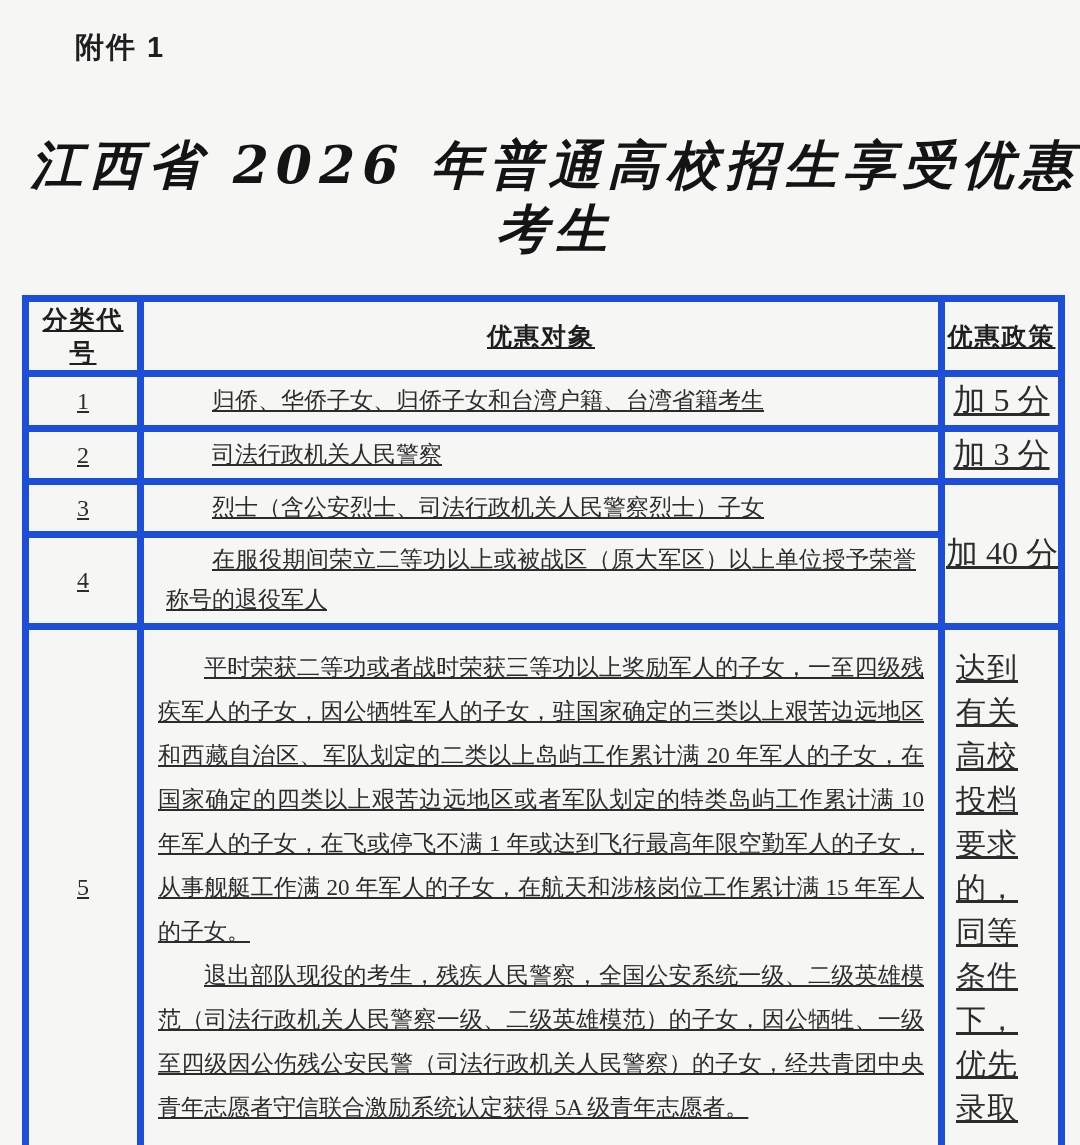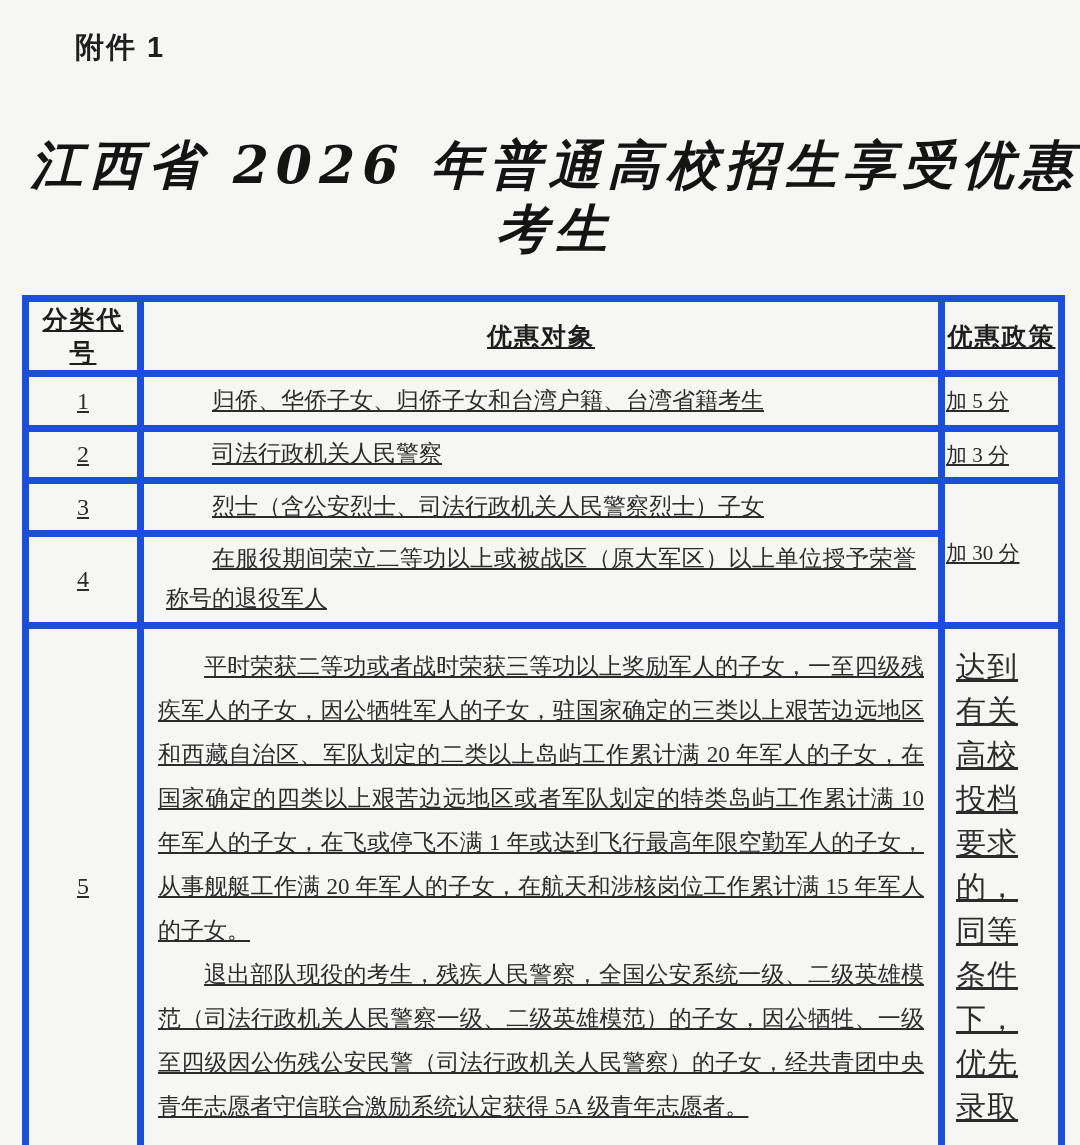--- a/index.html
+++ b/index.html
@@ -58,21 +58,21 @@
   .tr-5 { height:503px; }
   .code {
     text-align:center; font-size:24px;
   }
   .target {
     padding:2px 22px; font-size:23px;
     text-align:justify; line-height:1.75;
   }
   .target.indent { text-indent:2em; }
   .policy {
-    text-align:left; font-size:21px; white-space:nowrap;
+    text-align:center; font-size:32px; white-space:nowrap;
   }
   .target-long { padding:16px 14px; }
   .target-long p {
     margin:0; text-indent:2em;
     font-size:23px; line-height:44px;
     text-align:justify;
   }
   .policy-tall {
     text-align:left; white-space:normal;
     padding:2px 11px;
@@ -111,21 +111,21 @@
         <td class="policy">加 5 分</td>
       </tr>
       <tr class="tr-2">
         <td class="code">2</td>
         <td class="target indent">司法行政机关人民警察</td>
         <td class="policy">加 3 分</td>
       </tr>
       <tr class="tr-3">
         <td class="code">3</td>
         <td class="target indent">烈士（含公安烈士、司法行政机关人民警察烈士）子女</td>
-        <td class="policy" rowspan="2">加 30 分</td>
+        <td class="policy" rowspan="2">加 40 分</td>
       </tr>
       <tr class="tr-4">
         <td class="code">4</td>
         <td class="target indent">在服役期间荣立二等功以上或被战区（原大军区）以上单位授予荣誉称号的退役军人</td>
       </tr>
       <tr class="tr-5">
         <td class="code">5</td>
         <td class="target-long">
           <p>平时荣获二等功或者战时荣获三等功以上奖励军人的子女，一至四级残疾军人的子女，因公牺牲军人的子女，驻国家确定的三类以上艰苦边远地区和西藏自治区、军队划定的二类以上岛屿工作累计满 20 年军人的子女，在国家确定的四类以上艰苦边远地区或者军队划定的特类岛屿工作累计满 10 年军人的子女，在飞或停飞不满 1 年或达到飞行最高年限空勤军人的子女，从事舰艇工作满 20 年军人的子女，在航天和涉核岗位工作累计满 15 年军人的子女。</p>
           <p>退出部队现役的考生，残疾人民警察，全国公安系统一级、二级英雄模范（司法行政机关人民警察一级、二级英雄模范）的子女，因公牺牲、一级至四级因公伤残公安民警（司法行政机关人民警察）的子女，经共青团中央青年志愿者守信联合激励系统认定获得 5A 级青年志愿者。</p>

